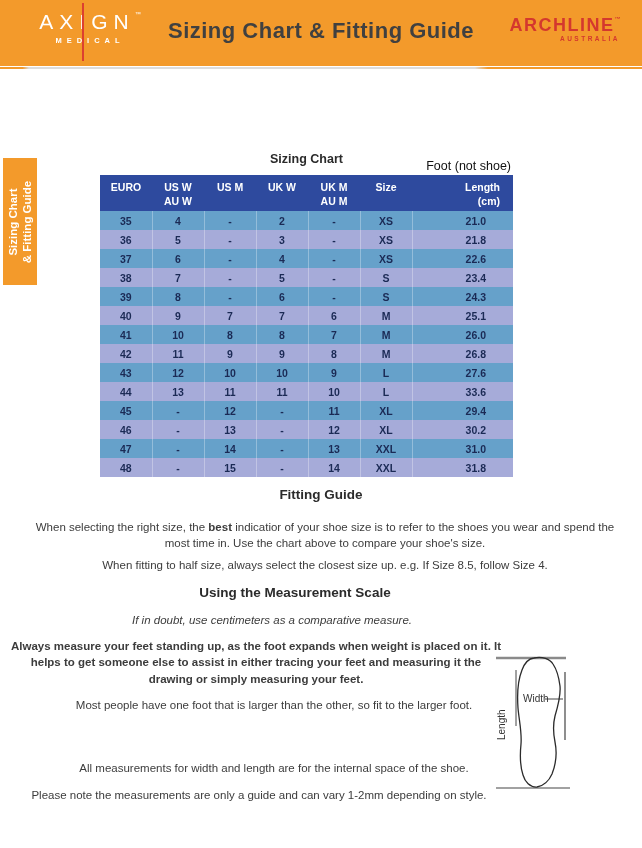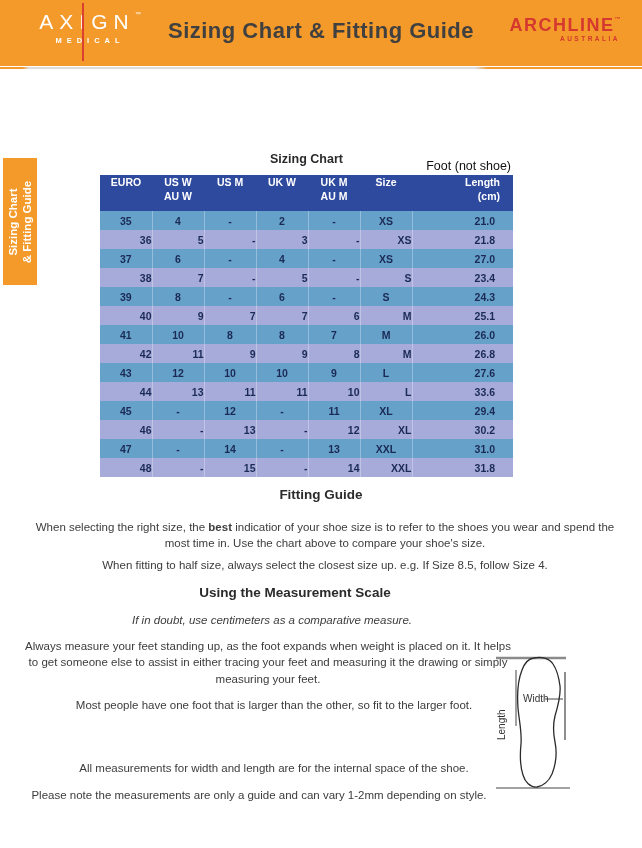--- a/index.html
+++ b/index.html
@@ -50,41 +50,41 @@
     font-size:12.5px;font-weight:bold;color:var(--heading-text);}
   .foot-note{position:absolute;left:370px;top:159px;width:141px;text-align:right;
     font-size:12.5px;font-weight:normal;color:#111;}
   table.sizing{
     position:absolute;left:100px;top:175px;width:413px;border-collapse:collapse;table-layout:fixed;
     font-size:10.5px;font-weight:bold;color:var(--tbl-text);
   }
   table.sizing col.c{width:52px;} table.sizing col.len{width:101px;}
   table.sizing thead th{
     background:var(--tbl-header);color:#fff;height:36px;vertical-align:top;
-    font-size:10.5px;line-height:1.35;text-align:center;font-weight:bold;
+    padding-top:5px;font-size:10.5px;line-height:1.35;text-align:center;font-weight:bold;
   }
   table.sizing thead th.len{text-align:right;padding-right:13px;}
   table.sizing td{
     height:19px;text-align:center;vertical-align:middle;
     border-left:1px solid rgba(255,255,255,.30);
   }
   table.sizing td:first-child{border-left:none;}
-  table.sizing td.len{text-align:right;padding-right:18px;}
+  table.sizing td.len{text-align:right;padding-right:27px;}
   tr.row-a td{background:var(--row-a);}
-  tr.row-b td{background:var(--row-b);text-align:right;}
+  tr.row-b td{background:var(--row-b);}
   
   .h-fitting{position:absolute;left:0;width:642px;top:487px;text-align:center;
     font-size:13.5px;font-weight:bold;color:var(--heading-text);}
   .h-measure{position:absolute;left:0;width:590px;top:585px;text-align:center;
     font-size:13.5px;font-weight:bold;color:var(--heading-text);}
   .para{position:absolute;font-size:11.5px;line-height:1.42;color:var(--body-text);text-align:center;}
   .p1{left:22px;top:519px;width:606px;}
   .p2{left:22px;top:557px;width:606px;}
   .m1{left:22px;top:612px;width:500px;font-style:italic;}
-  .m2{left:22px;top:638px;width:492px;}
+  .m2{left:10px;top:638px;width:492px;font-weight:bold;}
   .m3{left:24px;top:697px;width:500px;}
   .m4{left:24px;top:760px;width:500px;}
   .m5{left:24px;top:787px;width:470px;}
   
   .diagram{position:absolute;left:492px;top:648px;width:88px;height:148px;}
 </style>
 </head>
 <body>
 
 <div class="header">
@@ -172,21 +172,21 @@
         <td>XS</td>
         <td class="len">21.8</td>
       </tr>
       <tr class="row-a">
         <td>37</td>
         <td>6</td>
         <td>-</td>
         <td>4</td>
         <td>-</td>
         <td>XS</td>
-        <td class="len">27.0</td>
+        <td class="len">22.6</td>
       </tr>
       <tr class="row-b">
         <td>38</td>
         <td>7</td>
         <td>-</td>
         <td>5</td>
         <td>-</td>
         <td>S</td>
         <td class="len">23.4</td>
       </tr>

